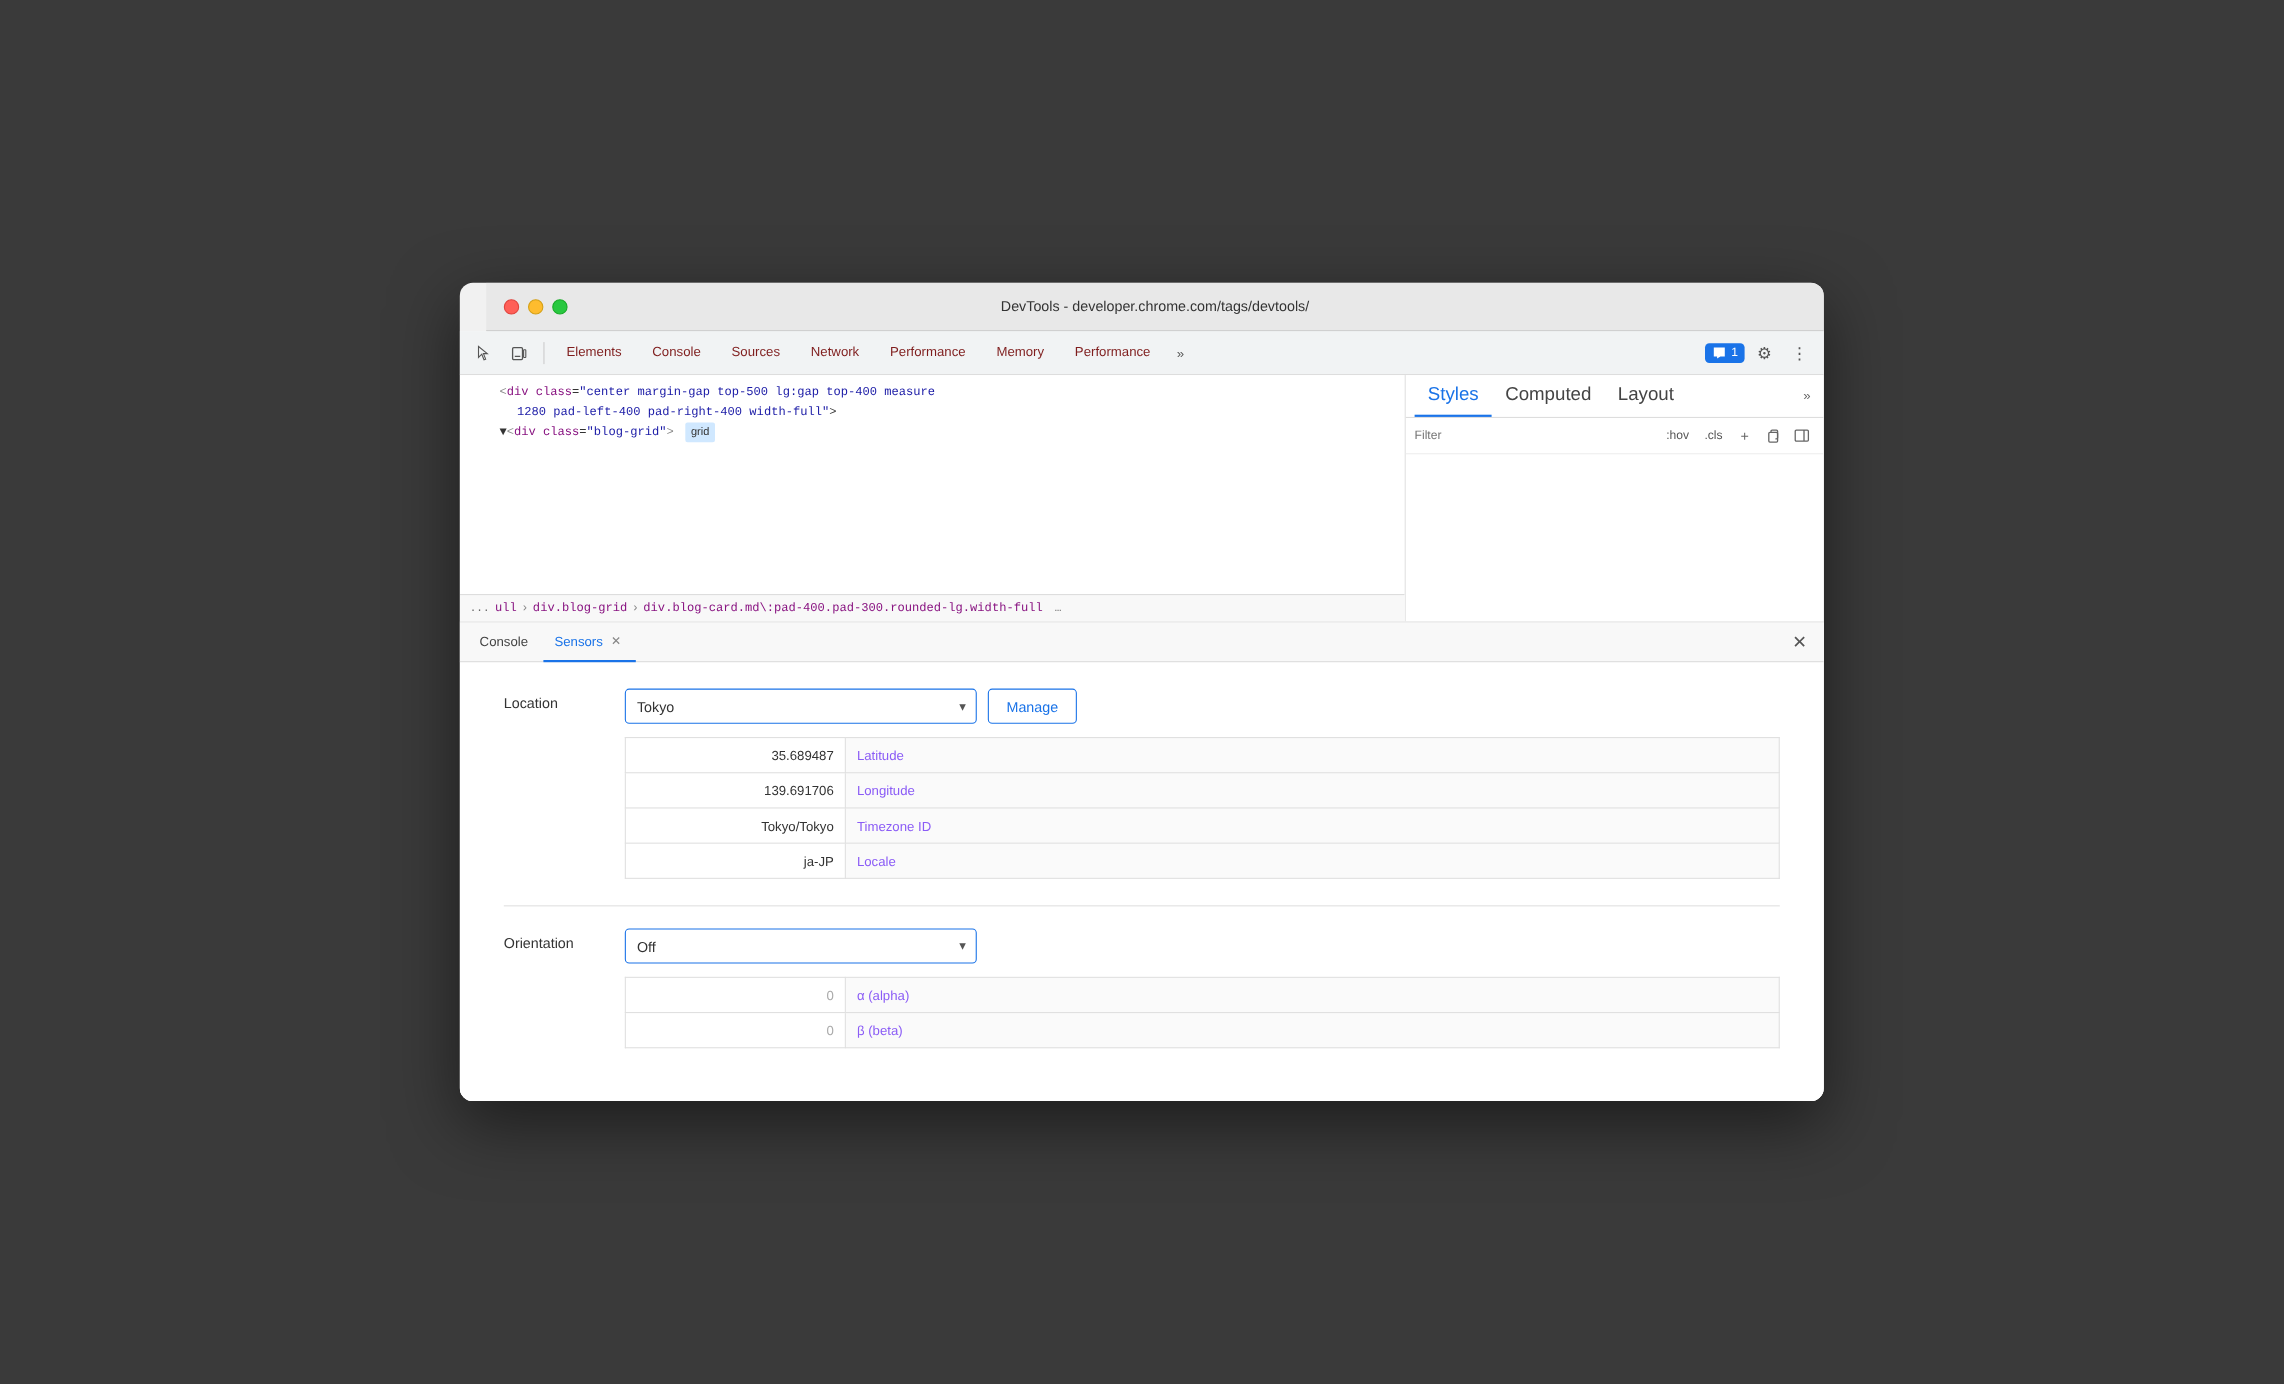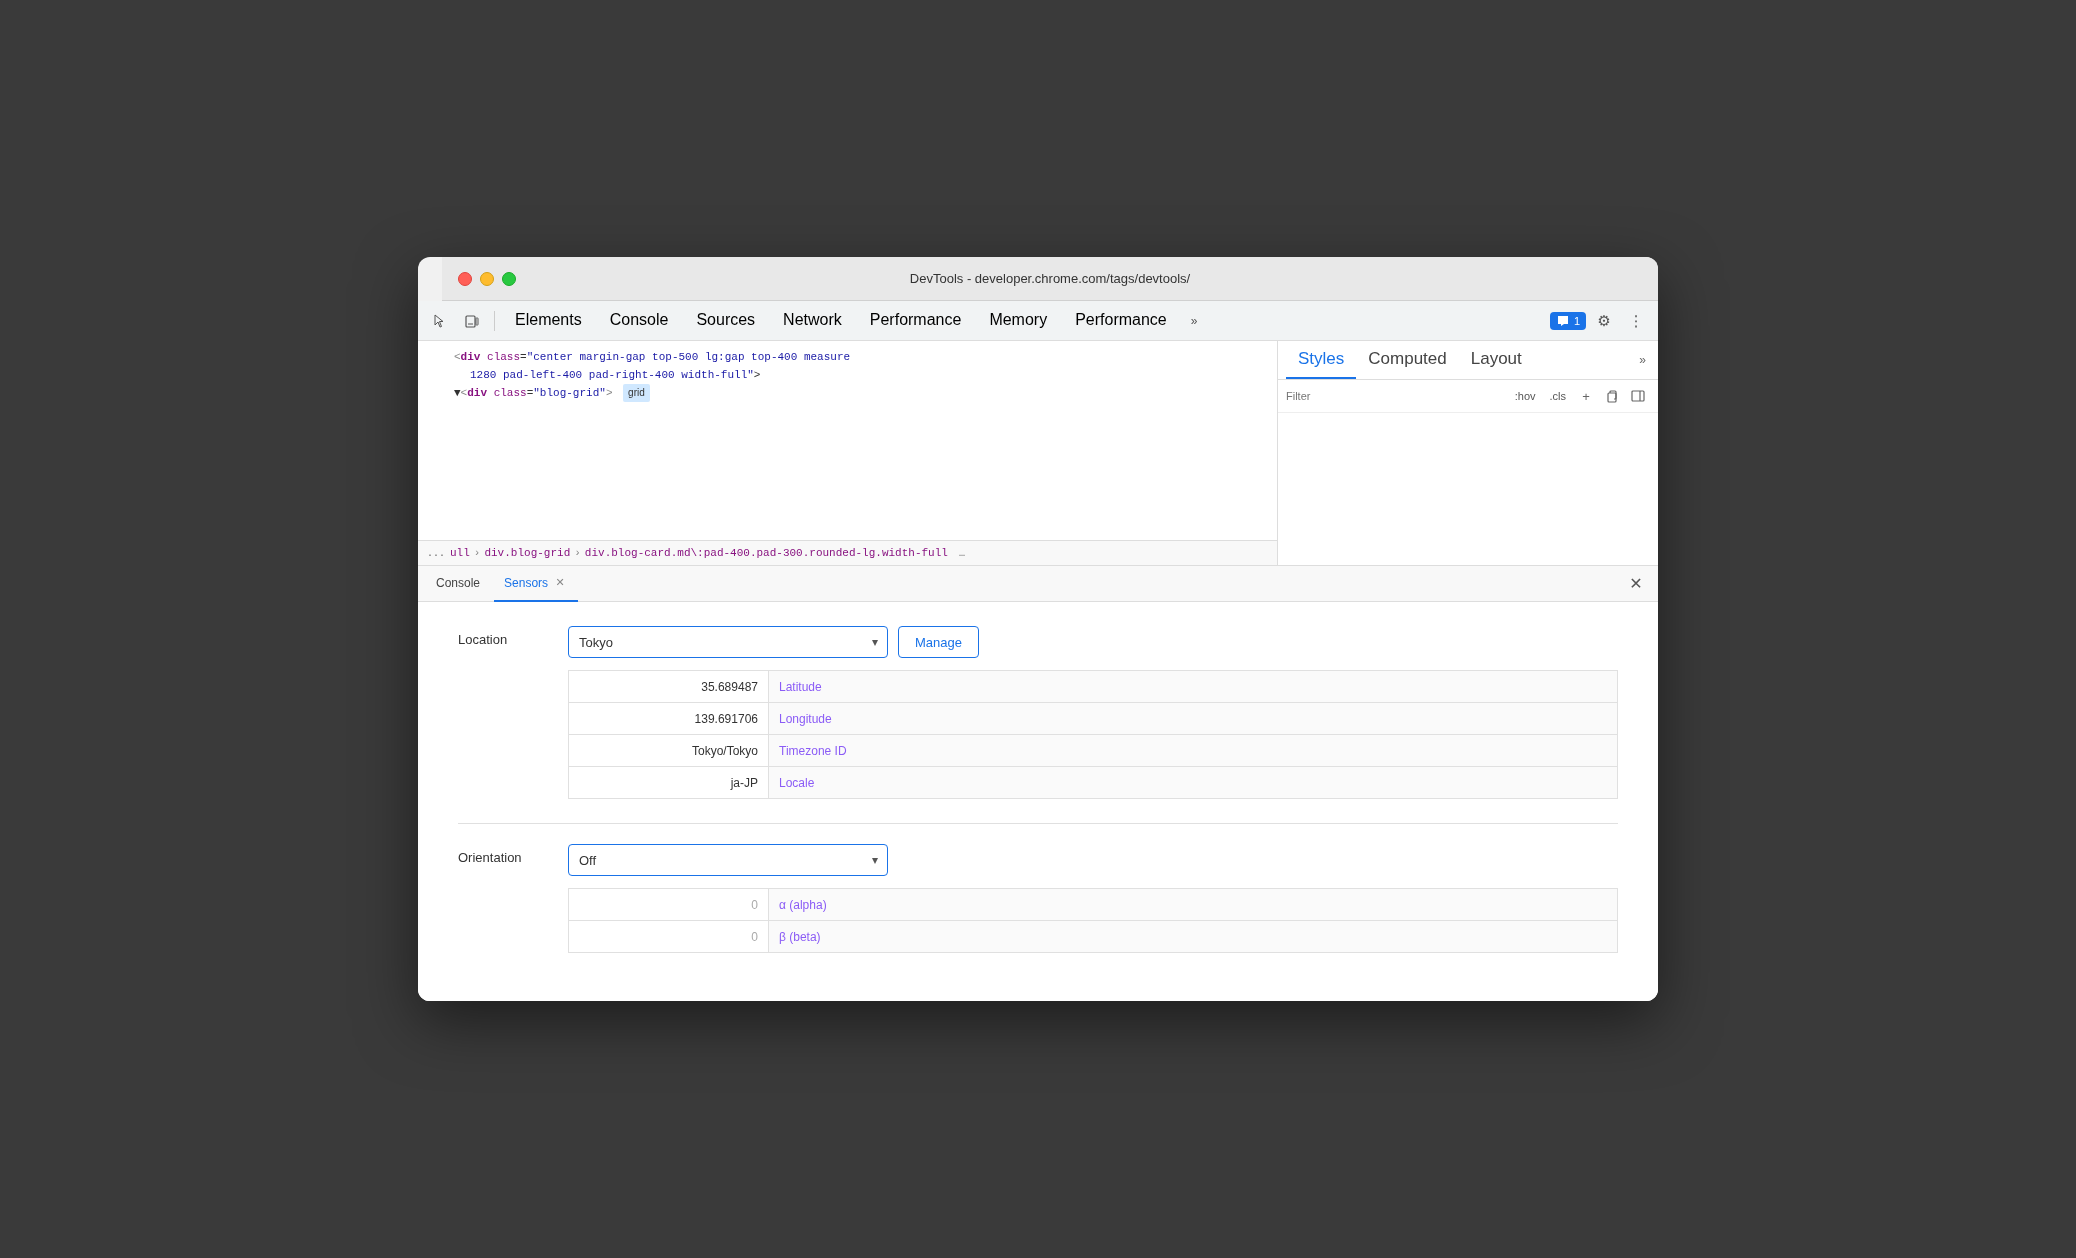--- a/index.html
+++ b/index.html
@@ -84,22 +84,22 @@
       width: 1px;
       height: 20px;
       background: #ccc;
       margin: 0 4px;
     }
     .tab-btn {
       padding: 0 12px;
       height: 40px;
       display: flex;
       align-items: center;
-      font-size: 16px;
-      color: #000000;
+      font-size: 12px;
+      color: #7f1d1d;
       cursor: pointer;
       border: none;
       background: none;
       border-bottom: 2px solid transparent;
       white-space: nowrap;
     }
     .toolbar-spacer { flex: 1; }
     .toolbar-overflow {
       padding: 0 8px;
       height: 28px;
@@ -141,21 +141,21 @@
       padding: 8px 12px;
       font-family: 'Courier New', Courier, monospace;
       font-size: 11px;
       line-height: 1.6;
       color: #333;
       flex: 1;
     }
     .code-line { white-space: nowrap; }
     .code-attr-name { color: #881280; }
     .code-attr-val { color: #1a1aa6; }
-    .code-tag { color: #881280; font-weight: bold; }
+    .code-tag { color: #881280; }
     .breadcrumb-bar {
       border-top: 1px solid #ddd;
       padding: 4px 8px;
       font-size: 11px;
       font-family: 'Courier New', Courier, monospace;
       display: flex;
       align-items: center;
       gap: 4px;
       color: #333;
       background: #f8f8f8;

